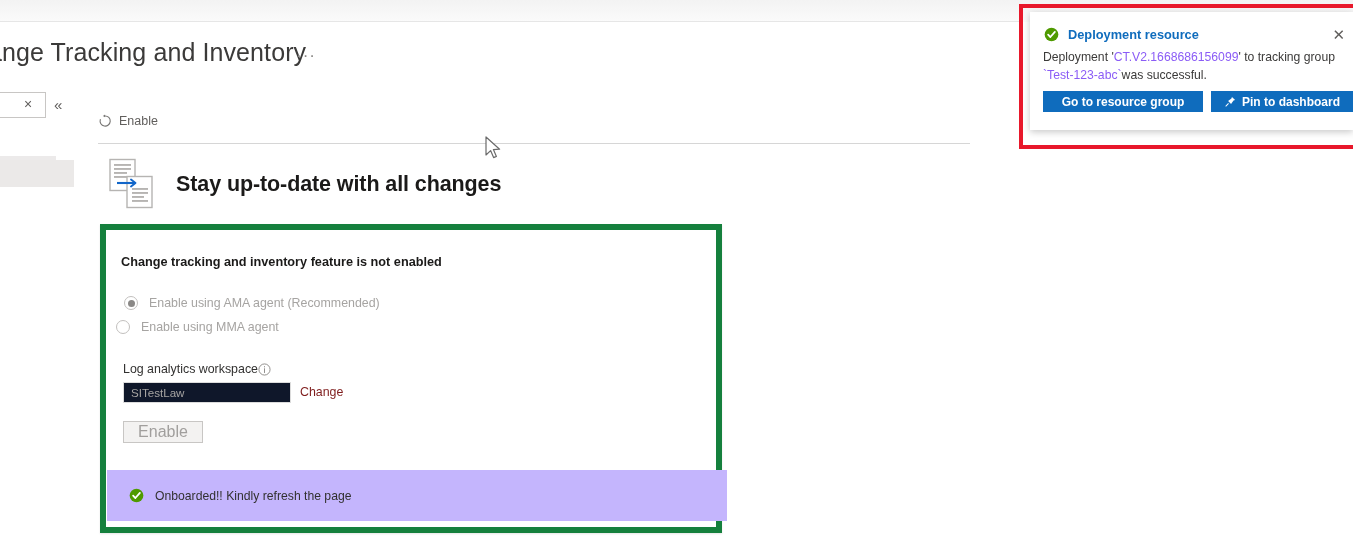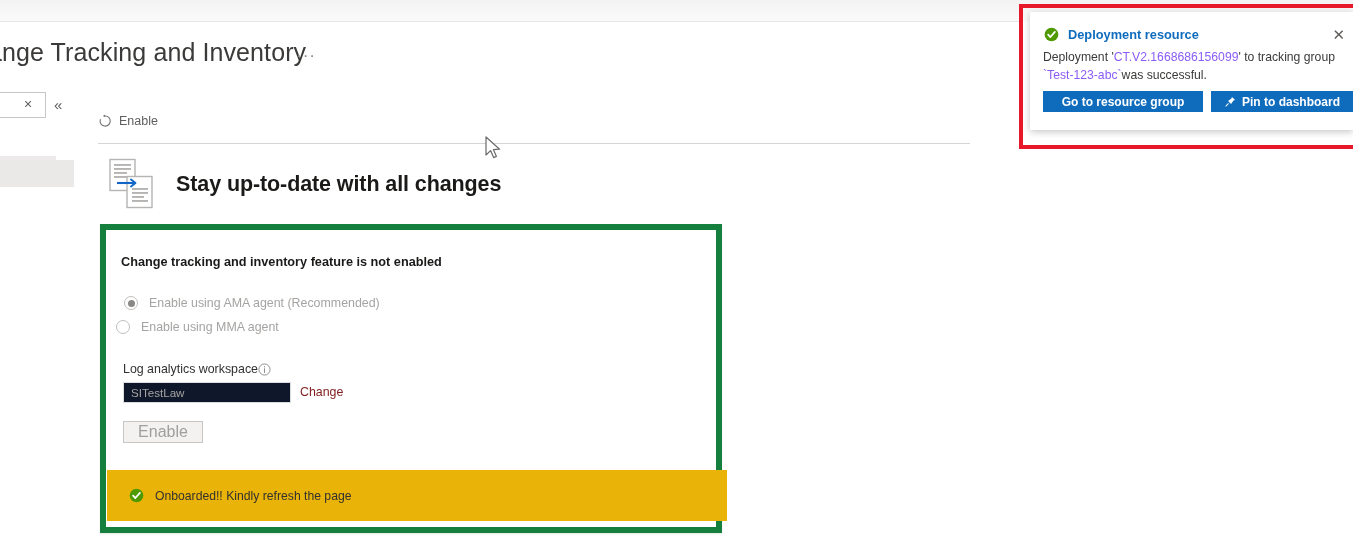--- a/index.html
+++ b/index.html
@@ -124,21 +124,21 @@
   }
   .enable-btn {
     position: absolute; left: 17px; top: 191px; width: 80px; height: 22px;
     border: 1px solid #c8c6c4; background: #f3f2f1;
     font-size: 16px; color: #a19f9d;
     font-family: "Liberation Sans", sans-serif; cursor: default;
   }
 
   .success-banner {
     position: absolute; left: 1px; top: 240px; width: 620px; height: 51px;
-    background: #eab308;
+    background: #c4b5fd;
     display: flex; align-items: center; gap: 11px; padding-left: 22px;
   }
   .success-ico { width: 15px; height: 15px; display: block; flex: none; }
   .success-text { font-size: 12.2px; color: #323130; }
 
   
   .toast-frame {
     position: absolute; left: 1019px; top: 4px;
     width: 334px; height: 145px;
     border: 4px solid #e8182b;

